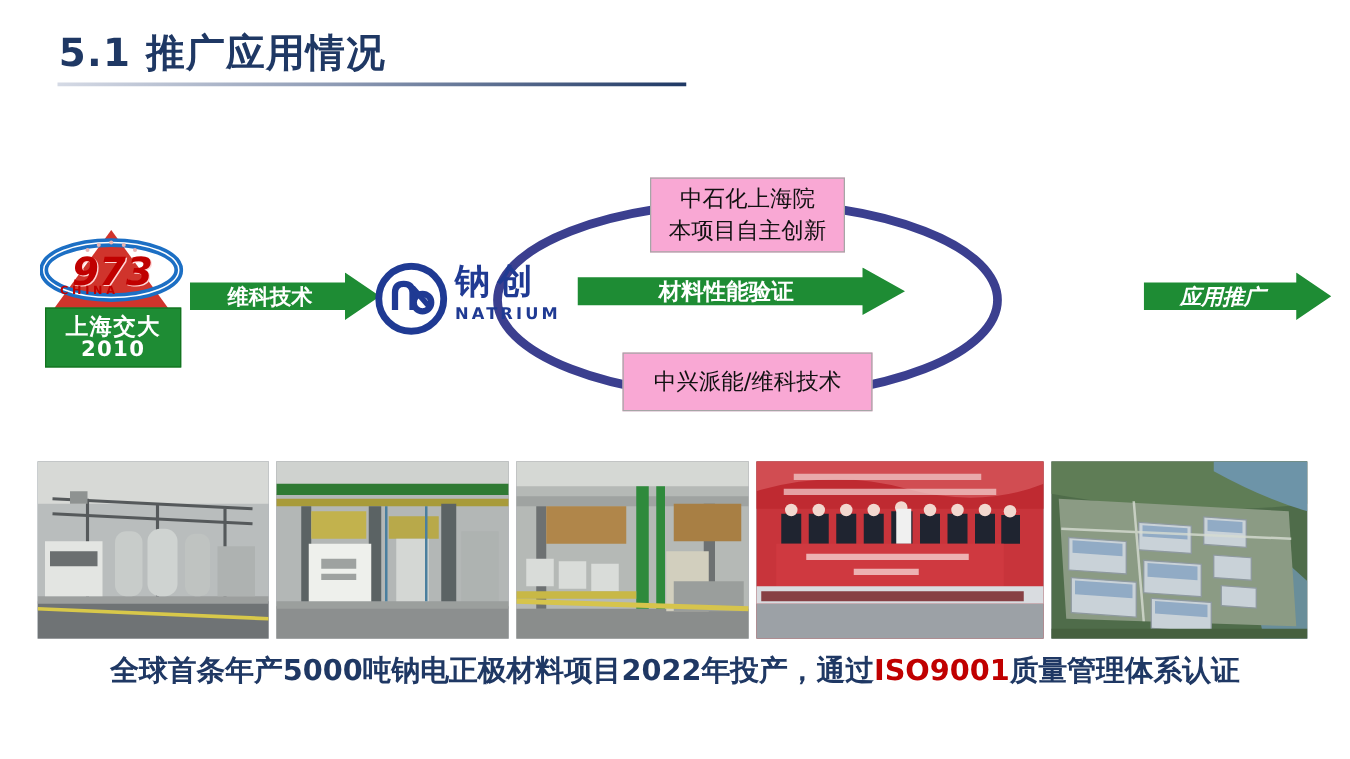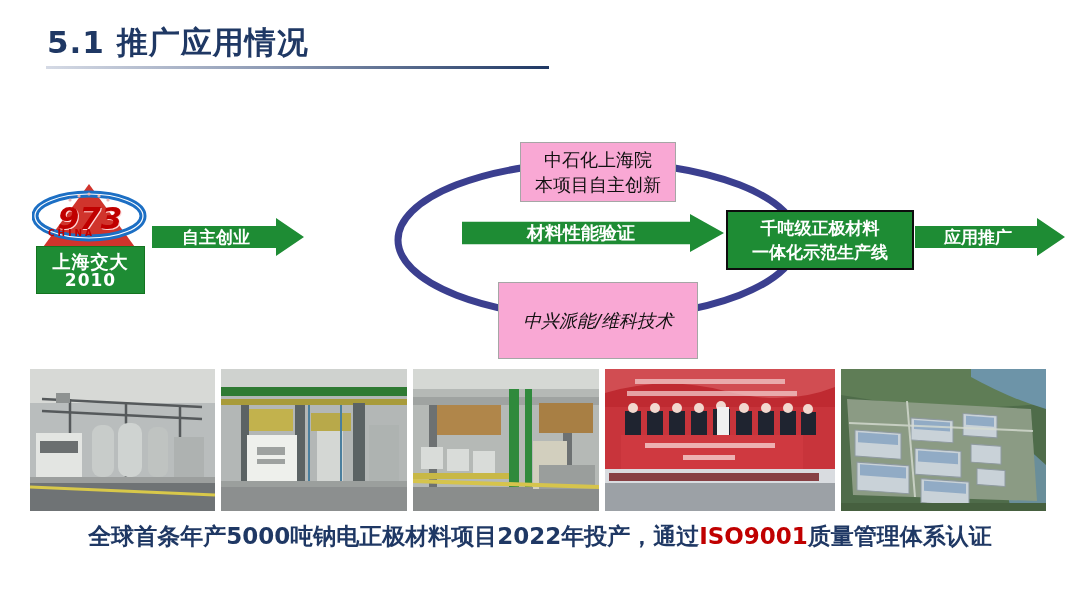--- a/index.html
+++ b/index.html
@@ -72,21 +72,21 @@
     position:absolute; top:0; left:0; right:24px; bottom:0;
     display:flex; align-items:center; justify-content:center;
     color:#ffffff; font-weight:bold; white-space:nowrap;
   }
   .arrow-sm { height:38px; }
   .arrow-sm .lbl { font-size:17px; }
 
   #arrow-transfer { left:152px; top:88px; width:152px; }
   #arrow-innov    { left:462px; top:84px; width:262px; }
   #arrow-innov .lbl { font-size:18px; }
-  #arrow-promote  { left:915px; top:88px; width:150px; }
+  #arrow-promote  { left:915px; top:88px; width:150px;font-style:italic; }
 
   
   .natrium { position:absolute; left:300px; top:78px; width:160px; height:62px; }
   .natrium .mark { position:absolute; left:0; top:2px; width:58px; height:58px; }
   .natrium .cn {
     position:absolute; left:64px; top:0px;
     font-size:28px; font-weight:bold; color:#1f3a93;
     letter-spacing:6px; line-height:34px; white-space:nowrap;
   }
   .natrium .en {
@@ -110,21 +110,21 @@
   
   .callout {
     position:absolute; background:#f9a8d4; border:1px solid #a6a6a6;
     display:flex; flex-direction:column; align-items:center; justify-content:center;
     box-sizing:border-box;
   }
   .callout div {
     color:#111111; font-size:18px; line-height:25px; white-space:nowrap;
   }
   #callout-top    { left:520px; top:12px;  width:156px; height:60px; }
-  #callout-bottom { left:498px; top:152px; width:200px; height:77px;font-style:italic; }
+  #callout-bottom { left:498px; top:152px; width:200px; height:47px; }
 
   
   .ellipse-layer { position:absolute; left:0; top:0; width:1080px; height:235px; }
 
   
   .photos {
     position:absolute; left:30px; top:369px;
     width:1020px; height:142px;
     display:flex; gap:6px;
   }
@@ -174,35 +174,41 @@
       <div class="greenbox">
         <div class="gb-line1">上海交大</div>
         <div class="gb-line2">2010</div>
       </div>
     </div>
 
     <div class="arrow arrow-sm" id="arrow-transfer">
       <svg style="position:absolute;inset:0;width:100%;height:100%" viewBox="0 0 152 38" preserveAspectRatio="none">
         <polygon points="0,8 124,8 124,0 152,19 124,38 124,30 0,30" fill="#1e8c34"></polygon>
       </svg>
-      <div class="lbl">自主创业</div>
-    </div>
-
+      <div class="lbl">维科技术</div>
+    </div>
+
+    <div class="natrium">
+      <svg class="mark" viewBox="0 0 58 58">
+        <circle cx="29" cy="29" r="26" fill="none" stroke="#1f3a93" stroke-width="5.5"></circle>
+        <path d="M16 38 L16 24 Q16 17 23 17 Q30 17 30 24 L30 38" fill="none" stroke="#1f3a93" stroke-width="5"></path>
+        <circle cx="38" cy="32" r="7" fill="none" stroke="#1f3a93" stroke-width="5"></circle>
+        <path d="M30 20 L44 36" stroke="#1f3a93" stroke-width="4.5" fill="none"></path>
+      </svg>
+      <div class="cn">钠创</div>
+      <div class="en">NATRIUM</div>
+    </div>
 
     <div class="arrow arrow-sm" id="arrow-innov">
       <svg style="position:absolute;inset:0;width:100%;height:100%" viewBox="0 0 262 44" preserveAspectRatio="none">
         <polygon points="0,9 228,9 228,0 262,22 228,44 228,35 0,35" fill="#1e8c34"></polygon>
       </svg>
       <div class="lbl">材料性能验证</div>
     </div>
 
-    <div class="prodbox">
-      <div>千吨级正极材料</div>
-      <div>一体化示范生产线</div>
-    </div>
 
     <div class="arrow arrow-sm" id="arrow-promote">
       <svg style="position:absolute;inset:0;width:100%;height:100%" viewBox="0 0 150 38" preserveAspectRatio="none">
         <polygon points="0,8 122,8 122,0 150,19 122,38 122,30 0,30" fill="#1e8c34"></polygon>
       </svg>
       <div class="lbl">应用推广</div>
     </div>
 
     <div class="callout" id="callout-top">
       <div>中石化上海院</div>

